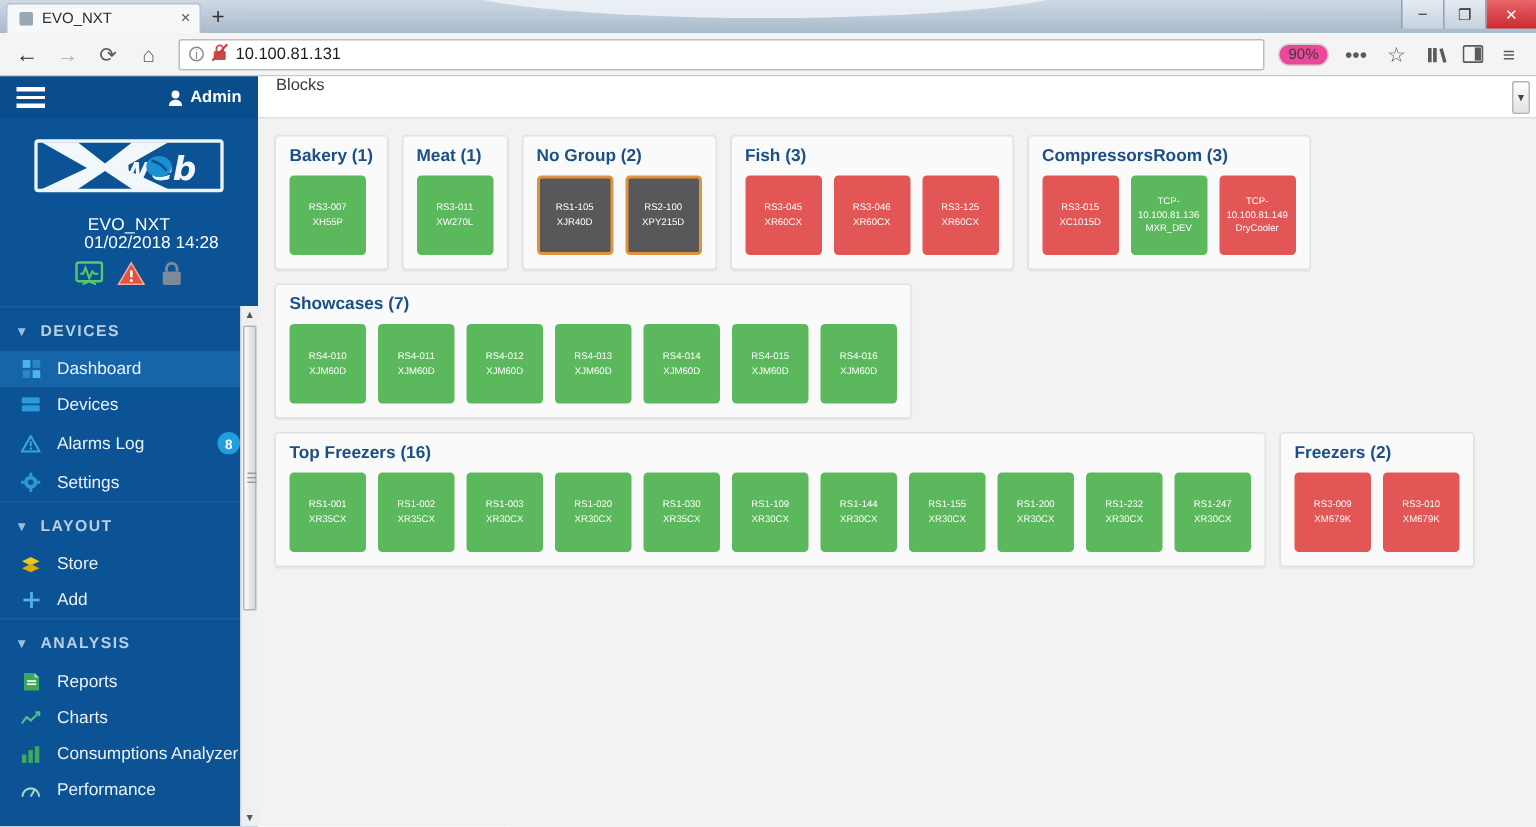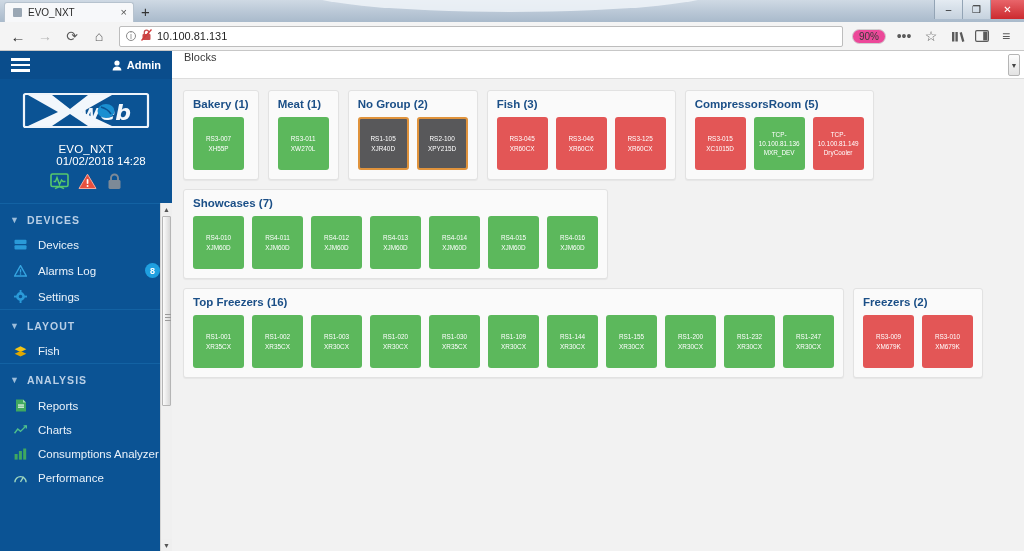--- a/index.html
+++ b/index.html
@@ -271,20 +271,31 @@
         </svg>
       </div>
     </div>
 
     <div class="sb-scroll">
       <div id="nav-sections">
           <div class="sec-title">
             <span class="chev">▼</span>
             <span>DEVICES</span>
           </div>
+          <div class="nav-item active">
+            <span class="ico">
+              <svg width="12" height="12" viewBox="0 0 12 12">
+                <rect x="0" y="0" width="5.2" height="5.2" fill="#4fb3f0"></rect>
+                <rect x="6.8" y="0" width="5.2" height="5.2" fill="#2a86c8"></rect>
+                <rect x="0" y="6.8" width="5.2" height="5.2" fill="#2a86c8"></rect>
+                <rect x="6.8" y="6.8" width="5.2" height="5.2" fill="#4fb3f0"></rect>
+              </svg>
+            </span>
+            <span class="label">Dashboard</span>
+          </div>
           <div class="nav-item">
             <span class="ico">
               <svg width="13" height="12" viewBox="0 0 13 12">
                 <rect x="0.5" y="0.8" width="12" height="4.2" rx="1" fill="#2a9ad8"></rect>
                 <rect x="0.5" y="6.2" width="12" height="4.2" rx="1" fill="#2a9ad8"></rect>
               </svg>
             </span>
             <span class="label">Devices</span>
           </div>
           <div class="nav-item">
@@ -316,21 +327,30 @@
             <span class="chev">▼</span>
             <span>LAYOUT</span>
           </div>
           <div class="nav-item">
             <span class="ico">
               <svg width="14" height="12" viewBox="0 0 14 12">
                 <path d="M7 1 L13.3 4 L7 7 L0.7 4 Z" fill="#f0c419"></path>
                 <path d="M7 6 L13.3 9 L7 12 L0.7 9 Z" fill="#e0a800"></path>
               </svg>
             </span>
-            <span class="label">Fish</span>
+            <span class="label">Store</span>
+          </div>
+          <div class="nav-item">
+            <span class="ico">
+              <svg width="12" height="12" viewBox="0 0 12 12">
+                <rect x="5.1" y="0.6" width="1.8" height="10.8" fill="#4fb3f0"></rect>
+                <rect x="0.6" y="5.1" width="10.8" height="1.8" fill="#4fb3f0"></rect>
+              </svg>
+            </span>
+            <span class="label">Add</span>
           </div>
           <div class="sec-title">
             <span class="chev">▼</span>
             <span>ANALYSIS</span>
           </div>
           <div class="nav-item">
             <span class="ico">
               <svg width="12" height="13" viewBox="0 0 12 13">
                 <path d="M1 0.6h7l3 3v8.8H1z" fill="#3fa85f"></path>
                 <path d="M8 0.6l3 3H8z" fill="#9fdcb4"></path>
@@ -432,21 +452,21 @@
                 <span>RS3-046</span>
                 <span>XR60CX</span>
               </div>
               <div class="tile red">
                 <span>RS3-125</span>
                 <span>XR60CX</span>
               </div>
             </div>
           </div>
           <div class="group">
-            <div class="group-title">CompressorsRoom (5)</div>
+            <div class="group-title">CompressorsRoom (3)</div>
             <div class="tiles">
               <div class="tile red">
                 <span>RS3-015</span>
                 <span>XC1015D</span>
               </div>
               <div class="tile green">
                 <span>TCP-10.100.81.136</span>
                 <span>MXR_DEV</span>
               </div>
               <div class="tile red">

